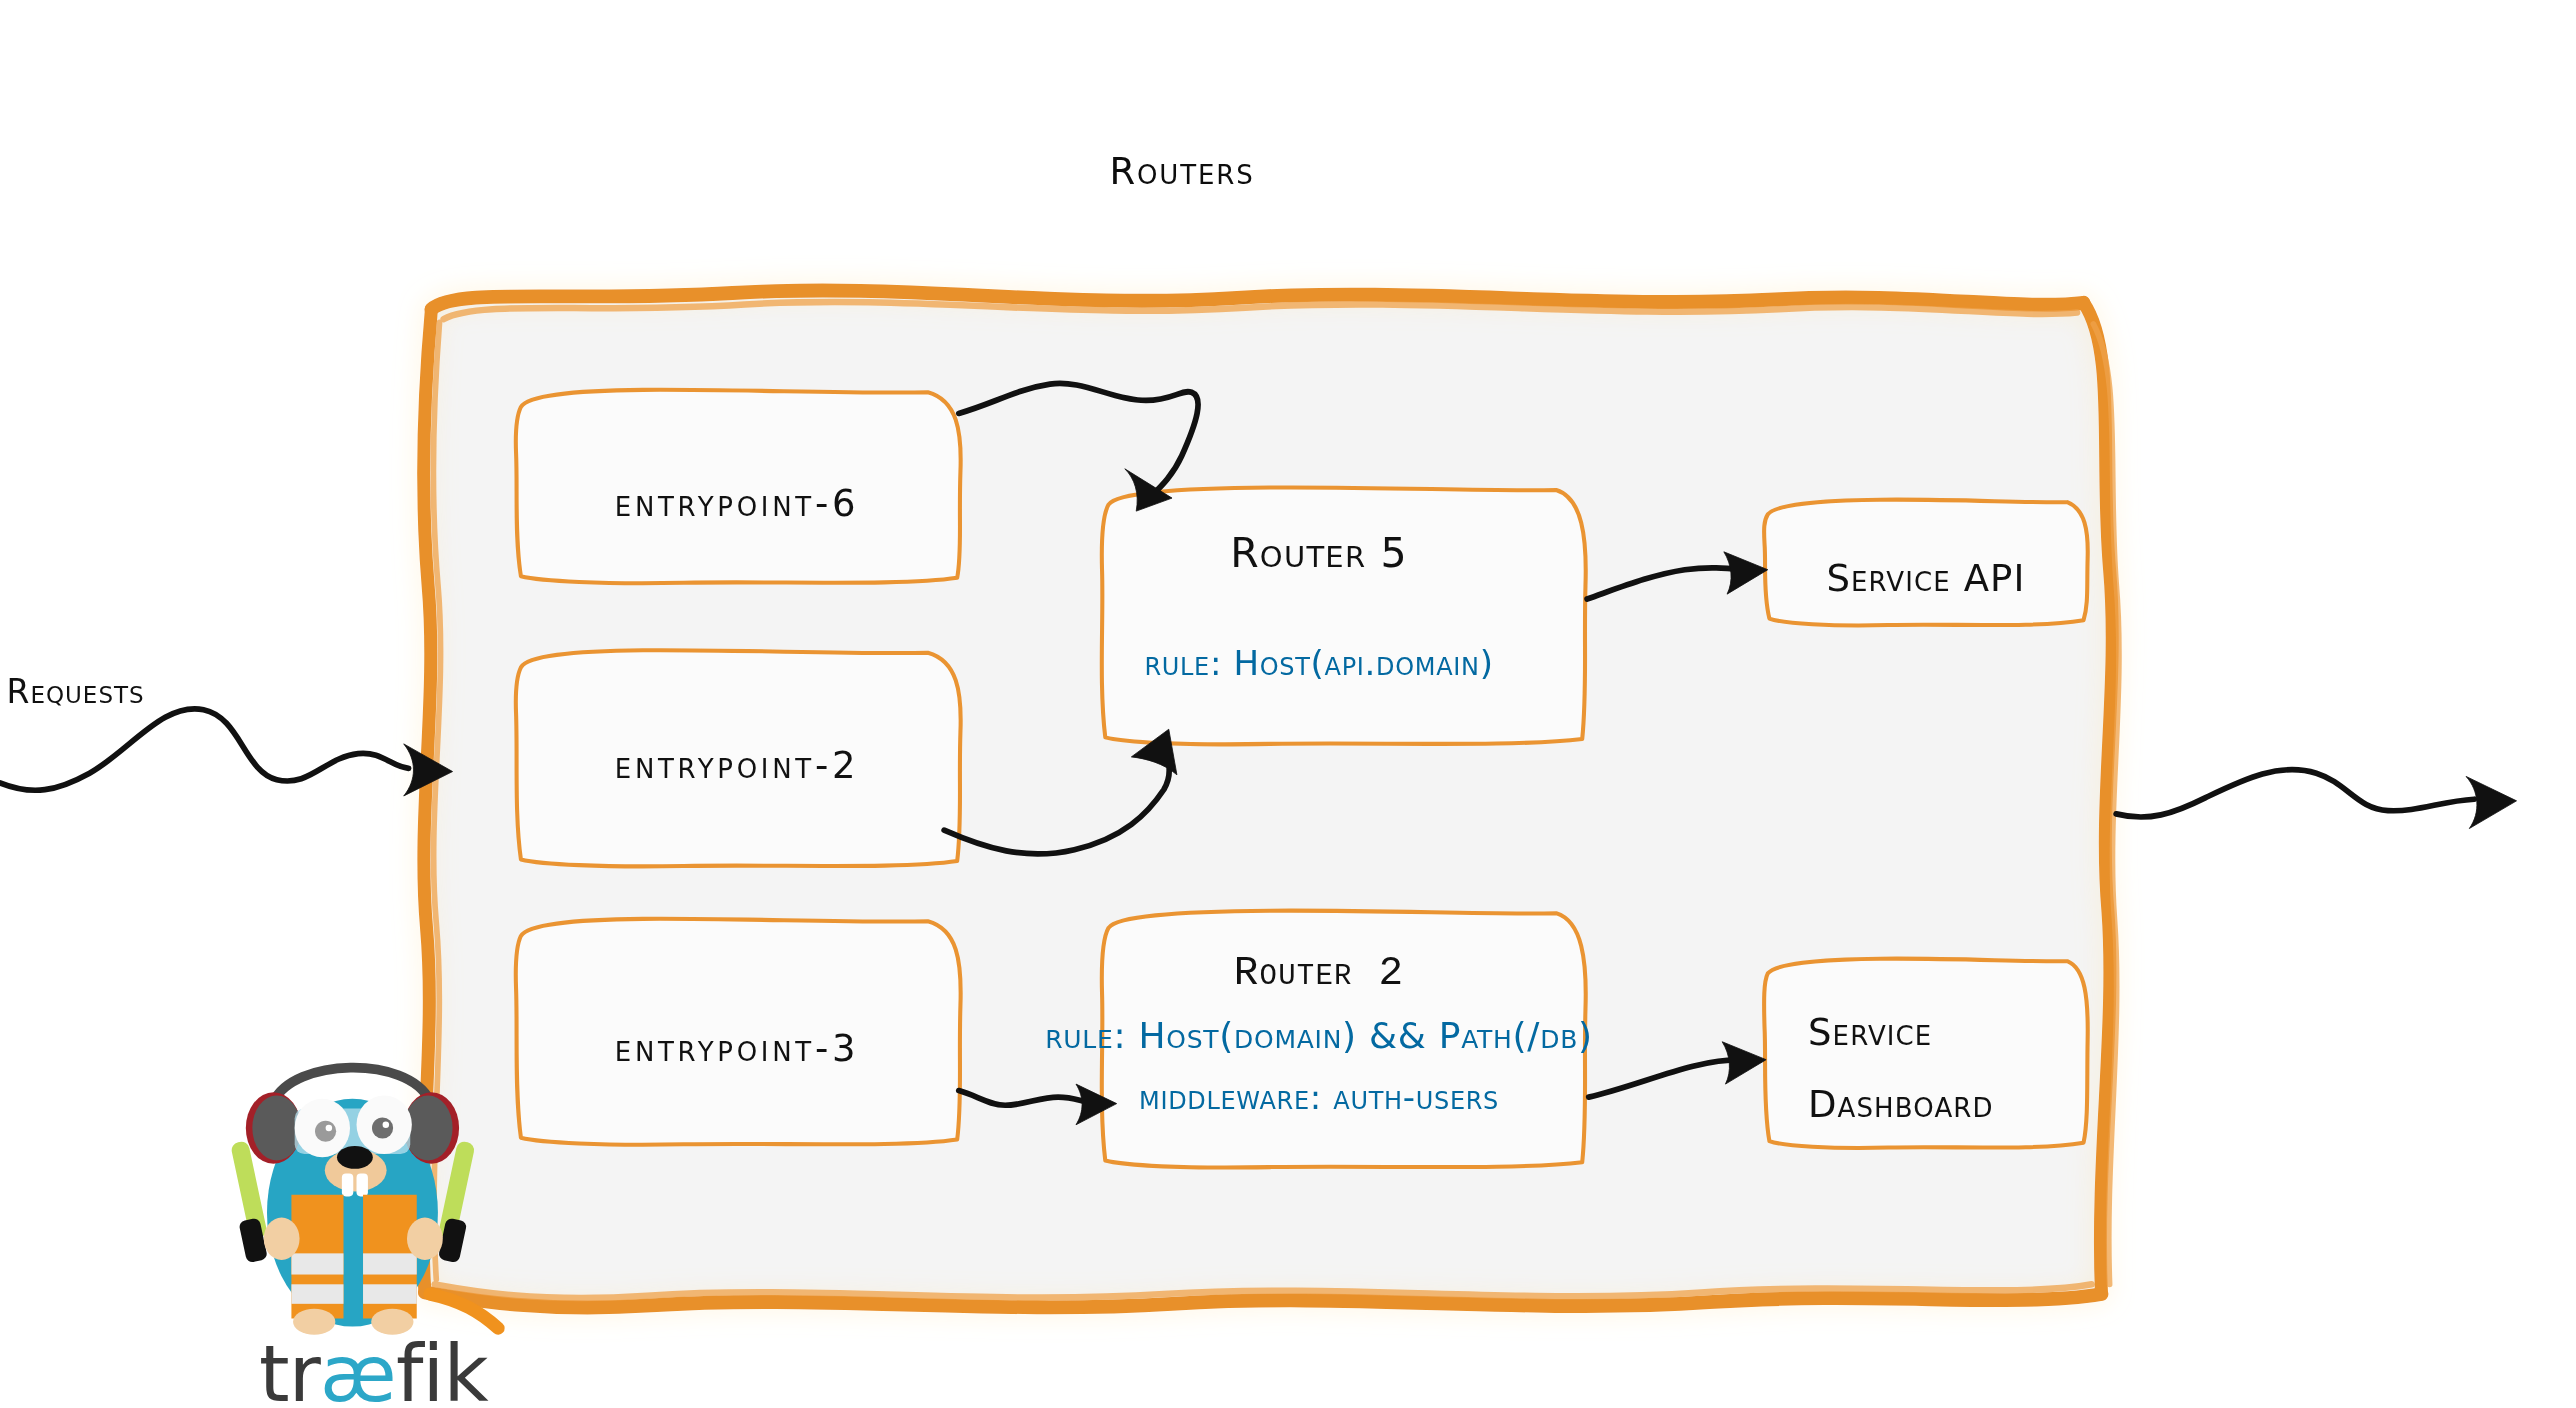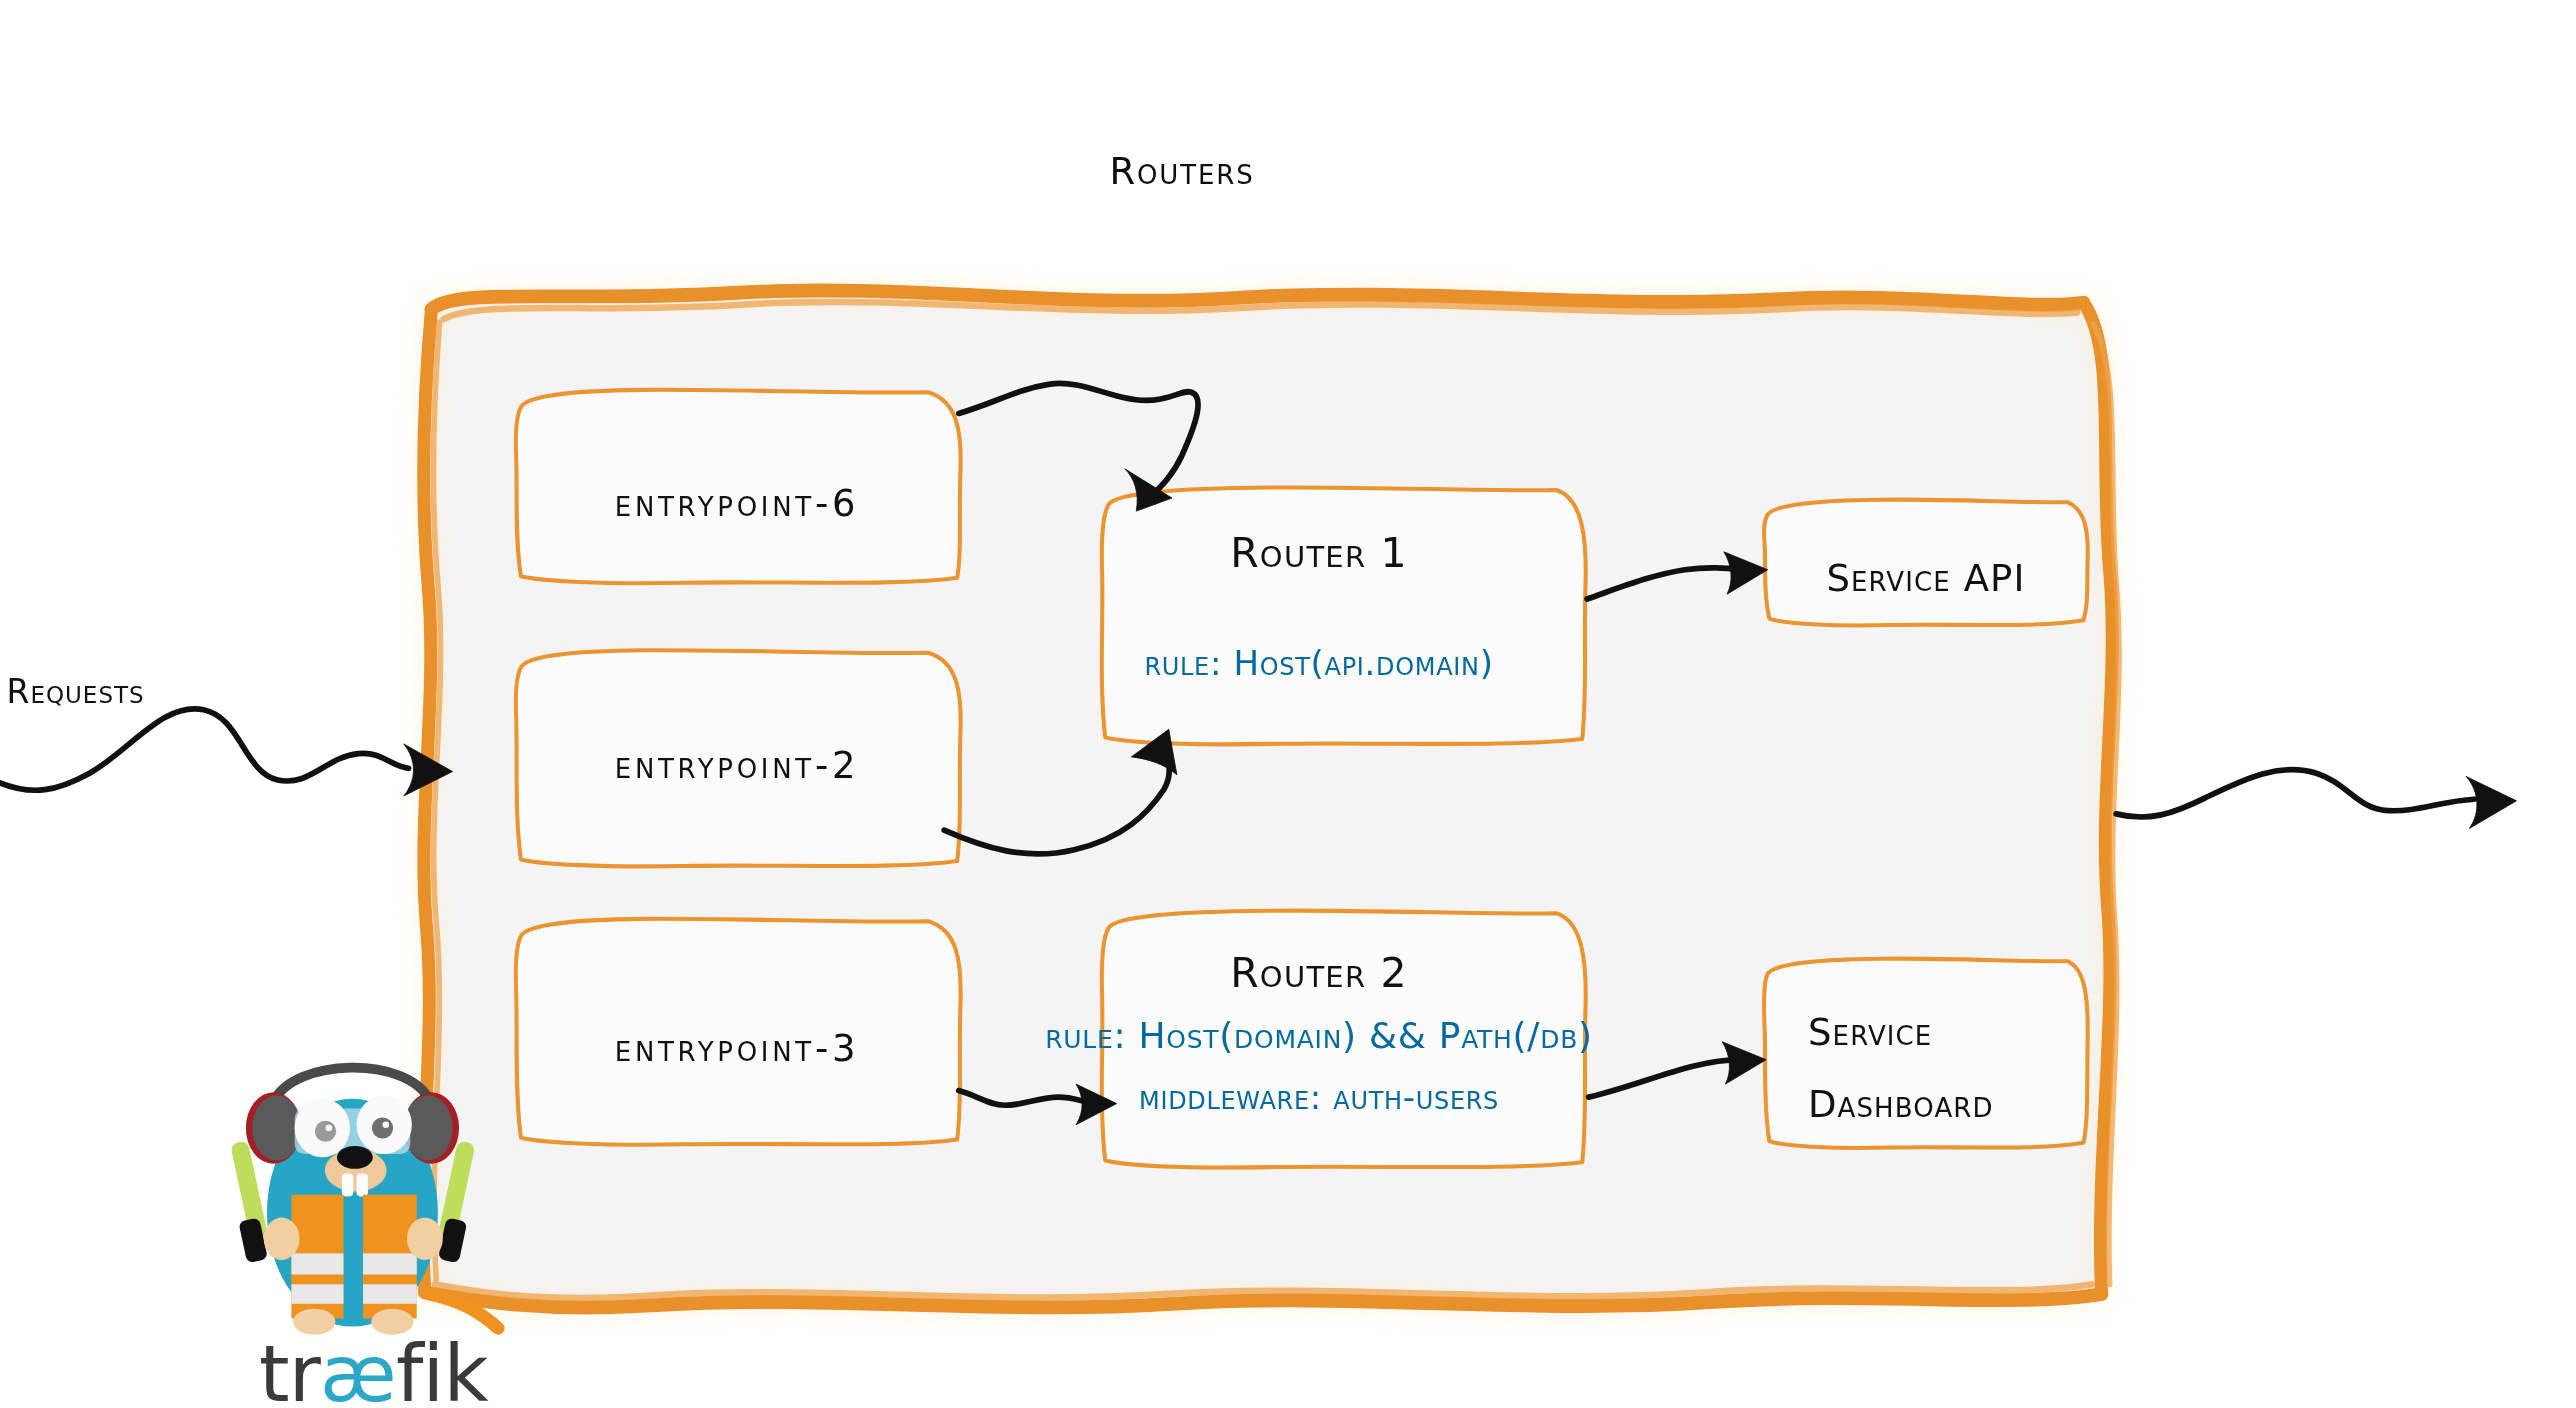--- a/index.html
+++ b/index.html
@@ -358,24 +358,24 @@
       <path d="M 228,300 C 266,308 290,322 312,342" fill="none" stroke="#F0921E" stroke-width="16" stroke-linecap="round"></path>
     </g>
   </svg>
 
   <div class="lbl hand" id="routers-title">Routers</div>
 
   <div class="entry-text hand" style="left:737px; top:503px;">entrypoint-6</div>
   <div class="entry-text hand" style="left:737px; top:765px;">entrypoint-2</div>
   <div class="entry-text hand" style="left:737px; top:1048px;">entrypoint-3</div>
 
-  <div class="router-title hand" style="left:1319px; top:553px;">Router 1</div>
+  <div class="router-title hand" style="left:1319px; top:553px;">Router 5</div>
   <div class="router-line hand" style="left:1319px; top:663px;">rule: Host(api.domain)</div>
 
-  <div class="router-title hand" style="left:1319px; top:973px;">Router 2</div>
+  <div class="router-title hand" style="left:1319px; top:973px;font-family:Liberation Mono, monospace;">Router 2</div>
   <div class="router-line hand small" style="left:1319px; top:1035px;">rule: Host(domain) &amp;&amp; Path(/db)</div>
   <div class="router-line hand" style="left:1319px; top:1097px;">middleware: auth-users</div>
 
   <div class="service-text hand" style="left:1926px; top:578px;">Service API</div>
 
   <div class="service-text hand left" style="left:1808px; top:1032px;">Service</div>
   <div class="service-text hand left" style="left:1808px; top:1104px;">Dashboard</div>
 
   <div class="side-label hand" style="left:6.5px; top:672px;">Requests</div>
 

